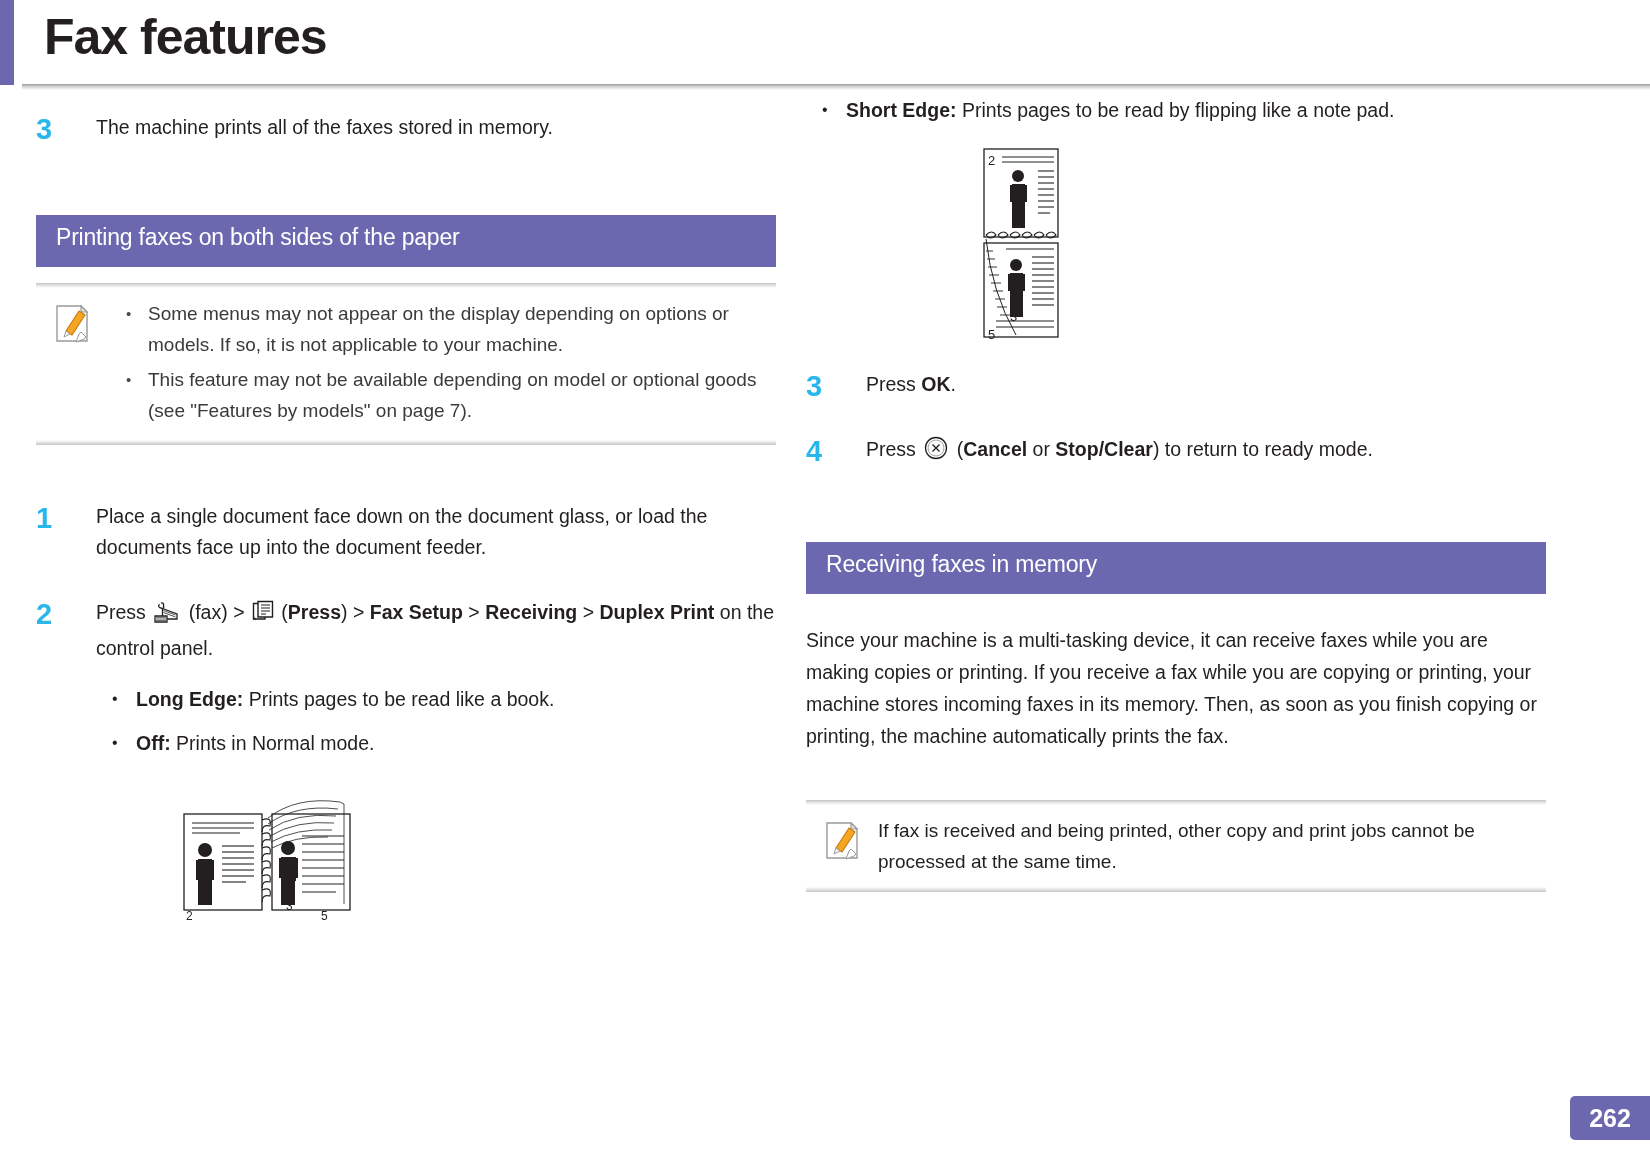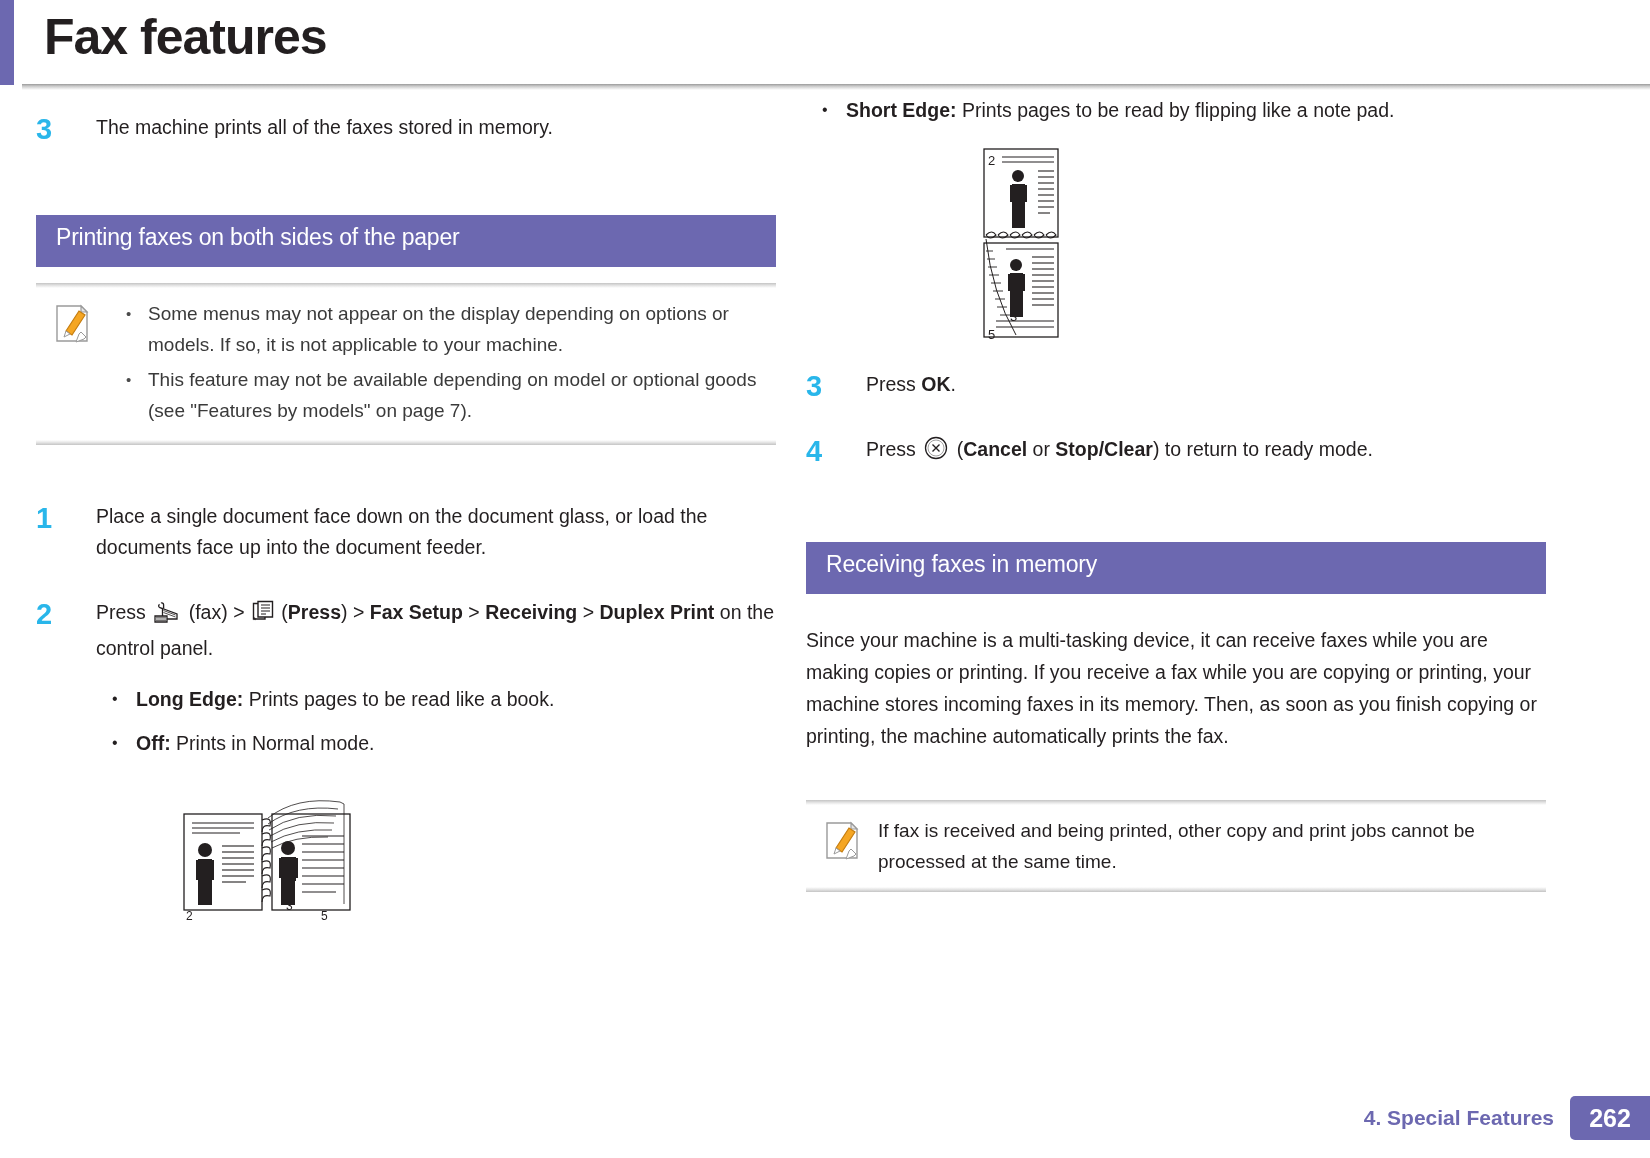--- a/index.html
+++ b/index.html
@@ -523,15 +523,14 @@
           <path d="M12 27 L10 33 L16 30 Z" fill="#ffffff" stroke="#9a9a9a" stroke-width="1"></path>
         </svg>
       </div>
       <div class="note-content-right">If fax is received and being printed, other copy and print jobs cannot be processed at the same time.</div>
     </div>
     <div class="note-bottom-rule"></div>
   </div>
 </div>
 
 <div class="footer">
-  <div class="footer-label">4.  Special Features</div>
   <div class="footer-page">262</div>
 </div>
 
 </body></html>

